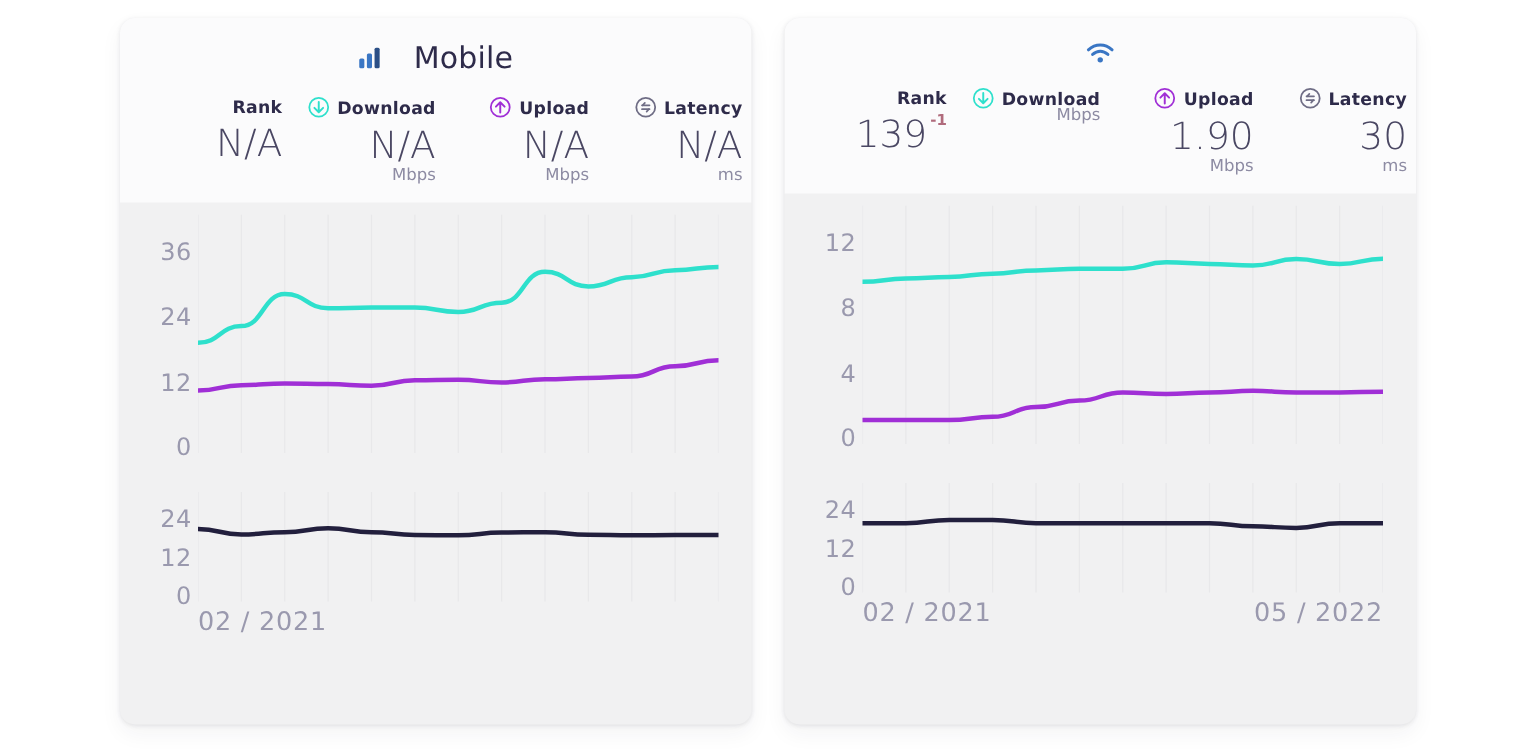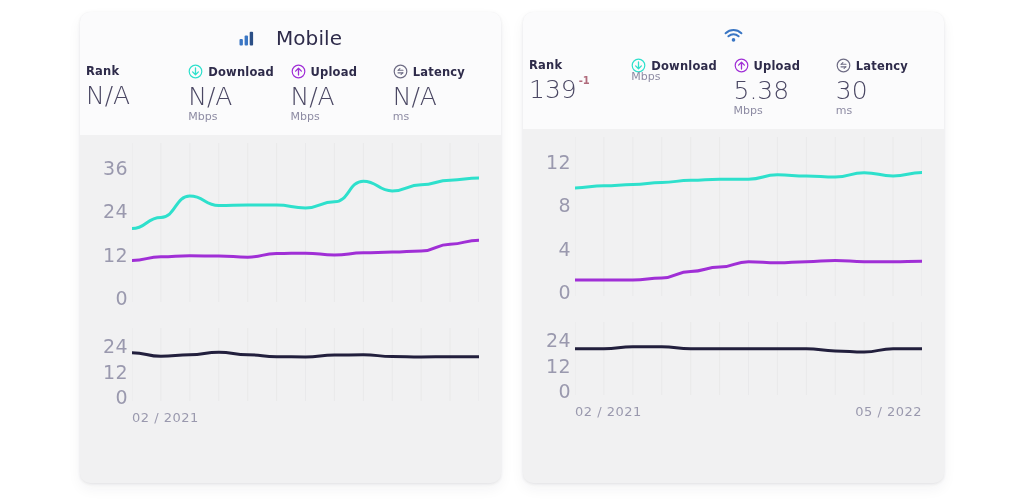--- a/index.html
+++ b/index.html
@@ -37,21 +37,21 @@
     gap: 20px;
     font-size: 20px;
     color: #2e2b4a;
     letter-spacing: .1px;
     margin-bottom: 14px;
   }
   .title-icon { display: inline-flex; align-items: flex-end; height: 18px; }
   .metrics { display: flex; }
   .metric {
     flex: 1 1 0;
-    display: flex; flex-direction: column; align-items: flex-start;
+    display: flex; flex-direction: column; align-items: flex-end;
   }
   .metric-head {
     display: flex; align-items: center; gap: 5px;
     font-size: 11.5px; font-weight: bold; color: #2e2b4a;
     letter-spacing: .2px;
   }
   .metric-ico { width: 15px; height: 15px; display: block; }
   .metric-val {
     font-size: 25px; color: #4a4763; line-height: 1.28;
     font-weight: 300; margin-top: 2px;
@@ -65,30 +65,30 @@
   
   .charts { flex: 1 1 auto; position: relative; padding: 8px 16px 0 6px; }
   .chart-block { position: relative; width: 100%; }
   .chart-speed { height: 185px; }
   .chart-lat   { height: 103px; }
   .axis-lbls {
     position: absolute; left: 0; top: 0; width: 42px; height: 100%;
   }
   .axis-lbls span {
     position: absolute; right: 0; transform: translateY(-50%);
-    font-size: 19px; color: #9a99ae; letter-spacing: .4px;
+    font-size: 16px; color: #9a99ae; letter-spacing: .4px;
   }
   .plot {
     position: absolute; left: 46px; right: 6px; top: 0; bottom: 0;
   }
   .plot svg { width: 100%; height: 100%; display: block; }
   .xlabels {
     position: absolute; left: 46px; right: 6px; bottom: 6px;
     display: flex; justify-content: space-between;
-    font-size: 13px; color: #9a99ae; letter-spacing: .5px;
+    font-size: 17px; color: #9a99ae; letter-spacing: .5px;
   }
   .xlabels span.hidden { visibility: hidden; }
 </style>
 </head>
 <body>
 
 <div class="board">
 
 <div class="panel">
       <div class="panel-head">
@@ -257,21 +257,21 @@
             <div class="metric-head">
               <span>
                 <svg class="metric-ico" viewBox="0 0 15 15" fill="none">
                   <circle cx="7.5" cy="7.5" r="6.3" stroke="#a02fd6" stroke-width="1.2"></circle>
                   <path d="M7.5 11 V4.4 M4.6 7.1 L7.5 4.2 L10.4 7.1" stroke="#a02fd6" stroke-width="1.3" stroke-linecap="round" stroke-linejoin="round"></path>
                 </svg>
               </span>
               <span>Upload</span>
             </div>
             <div class="metric-value-wrap metric-val">
-              <span>5.38</span>
+              <span>1.90</span>
             </div>
             <div class="metric-unit">Mbps</div>
           </div>
           <div class="metric">
             <div class="metric-head">
               <span>
                 <svg class="metric-ico" viewBox="0 0 15 15" fill="none">
                   <circle cx="7.5" cy="7.5" r="6.3" stroke="#6f6d85" stroke-width="1.2"></circle>
                   <path d="M5 6.2 H10 M5 8.8 H10" stroke="#6f6d85" stroke-width="1.15" stroke-linecap="round"></path>
                   <path d="M5.4 6.2 L6.9 4.6 M9.6 8.8 L8.1 10.4" stroke="#6f6d85" stroke-width="1.15" stroke-linecap="round"></path>

